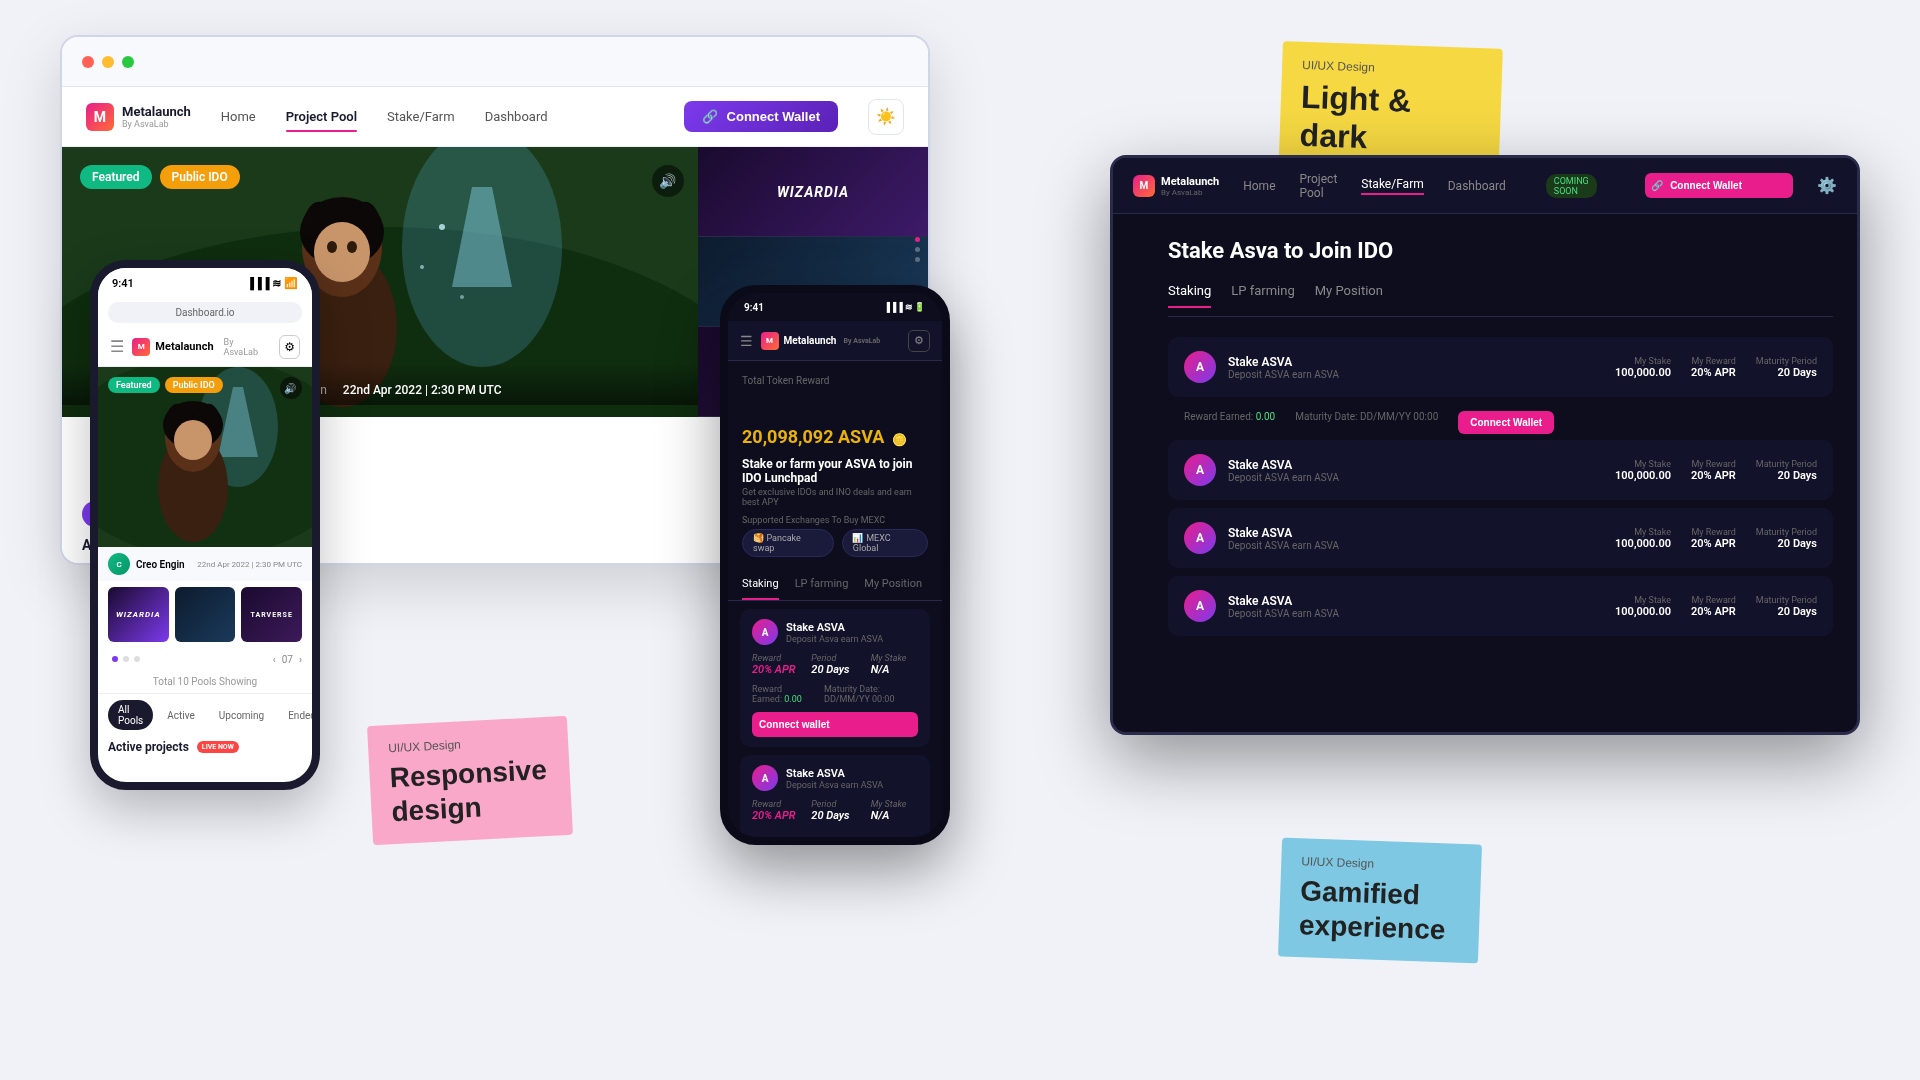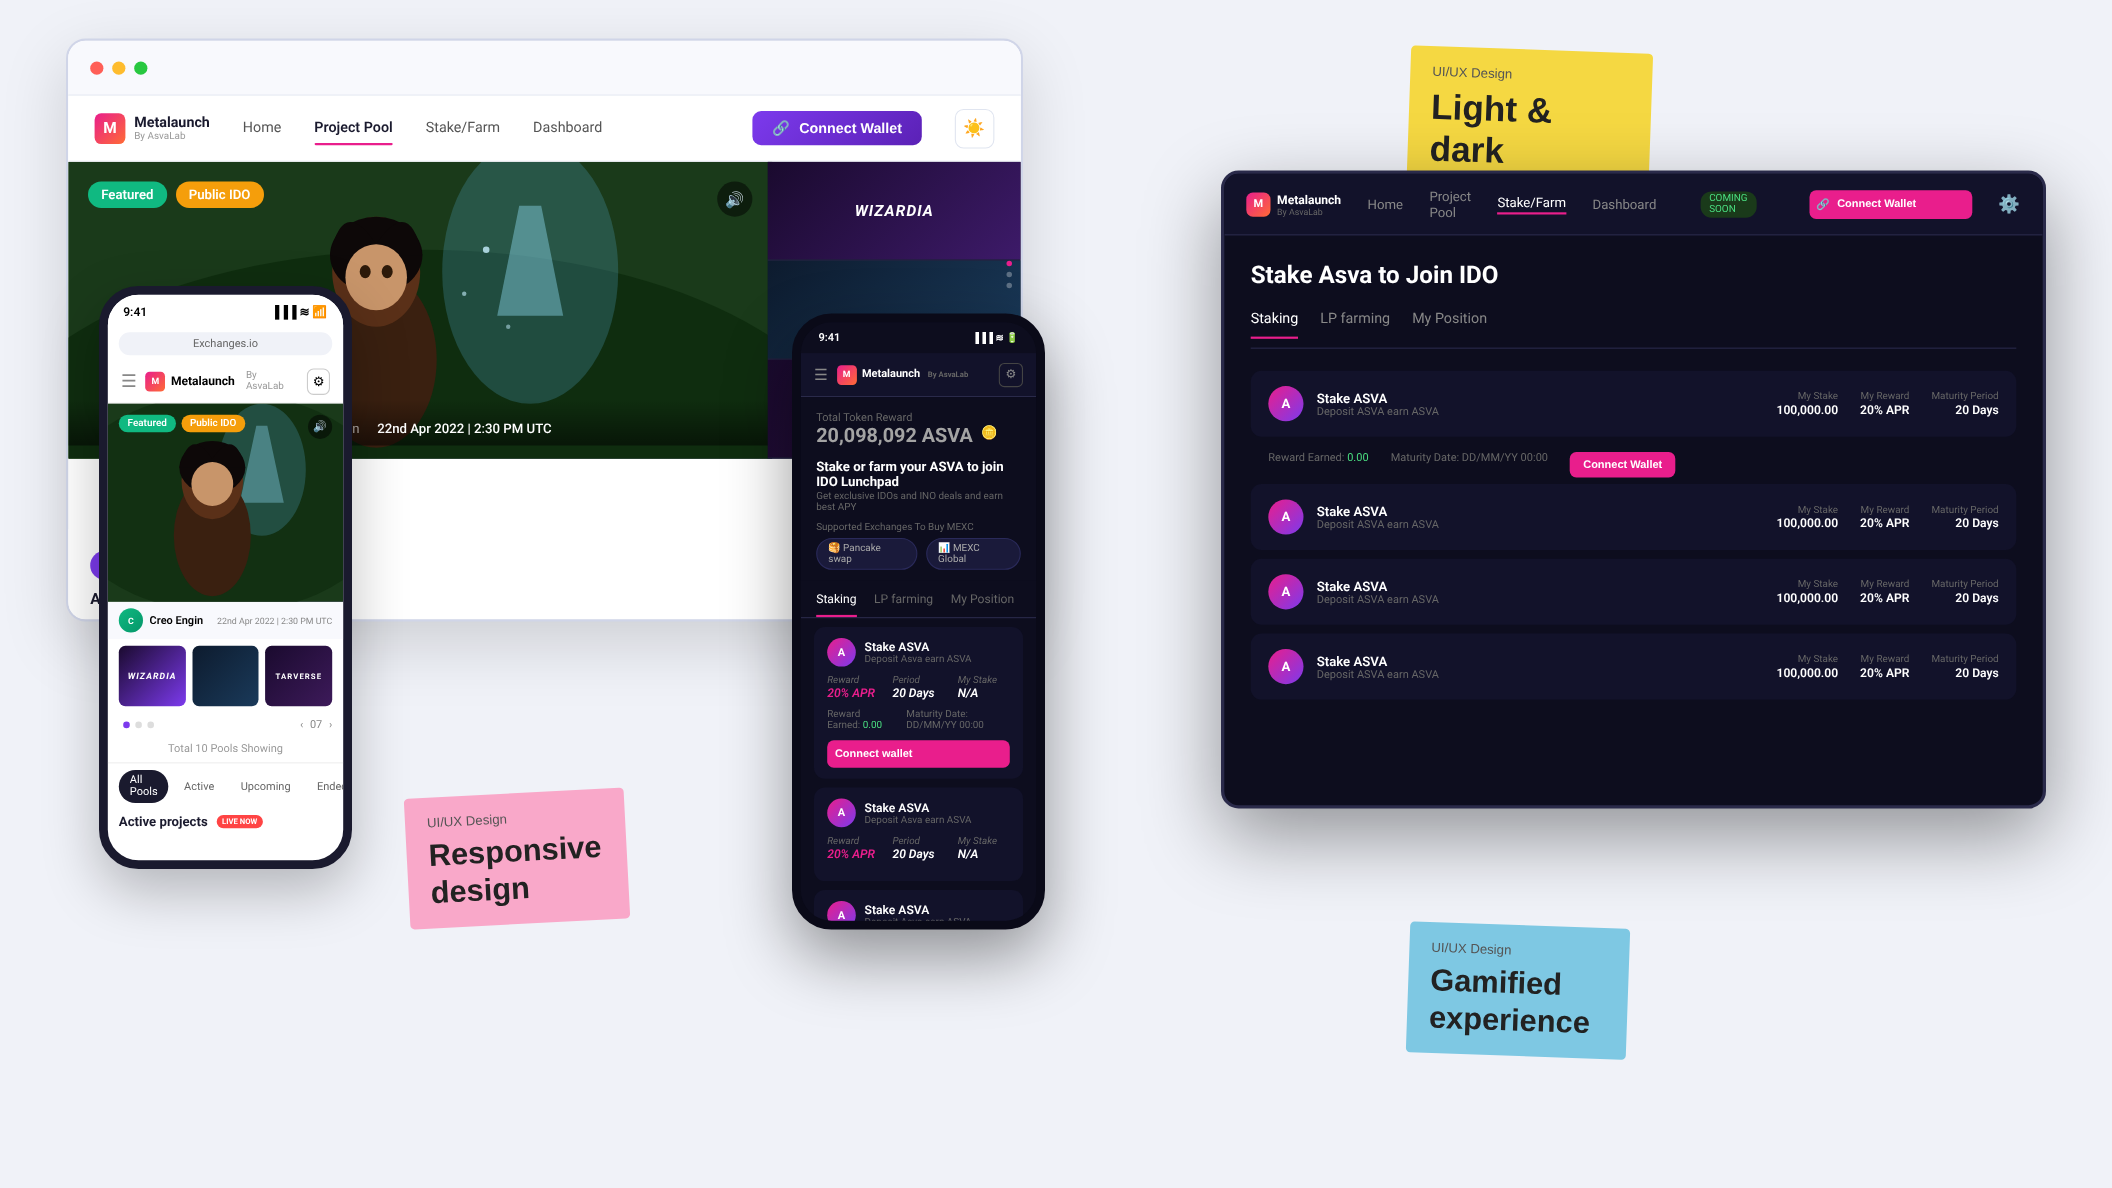--- a/index.html
+++ b/index.html
@@ -298,20 +298,21 @@
       font-size: 11px;
       font-weight: 600;
       cursor: pointer;
       display: flex;
       align-items: center;
       gap: 6px;
     }
     .dark-content {
       display: flex;
       height: calc(100% - 56px);
+      padding-left: 31px;
     }
     .dark-main {
       flex: 1;
       padding: 24px 24px 16px;
     }
     .dark-title {
       font-size: 22px;
       font-weight: 700;
       color: white;
       margin-bottom: 20px;
@@ -671,24 +672,25 @@
       padding: 14px 14px 10px;
       background: #0d0d1e;
     }
     .dark-stat-label {
       font-size: 10px;
       color: #666;
     }
     .dark-stat-value {
       font-size: 18px;
       font-weight: 700;
-      color: #a3a3a3;
-      display: flex;
-      align-items: flex-start;
+      color: #eab308;
+      display: flex;
+      align-items: flex-end;
       gap: 8px;
+      margin-top: 40px;
     }
     .dark-description {
       font-size: 12px;
       font-weight: 700;
       color: white;
       margin-top: 10px;
     }
     .dark-sub {
       font-size: 9px;
       color: #666;
@@ -1106,21 +1108,21 @@
   </div>
 </div>
 
 <div class="phone-mockup-left">
 
   <div class="phone-status-bar">
     <span>9:41</span>
     <span>▐▐▐ ≋ 📶</span>
   </div>
 
-  <div class="phone-url-bar">Exchanges.io</div>
+  <div class="phone-url-bar">Dashboard.io</div>
 
   <div class="phone-nav">
     <div style="font-size:16px;color:#888;">☰</div>
     <div class="phone-logo">
       <div class="phone-logo-icon">M</div>
       <span>Metalaunch</span>
     </div>
     <div style="font-size:9px;color:#999;margin-left:2px;">By AsvaLab</div>
     <div class="phone-nav-spacer"></div>
     <div class="phone-gear">⚙</div>

